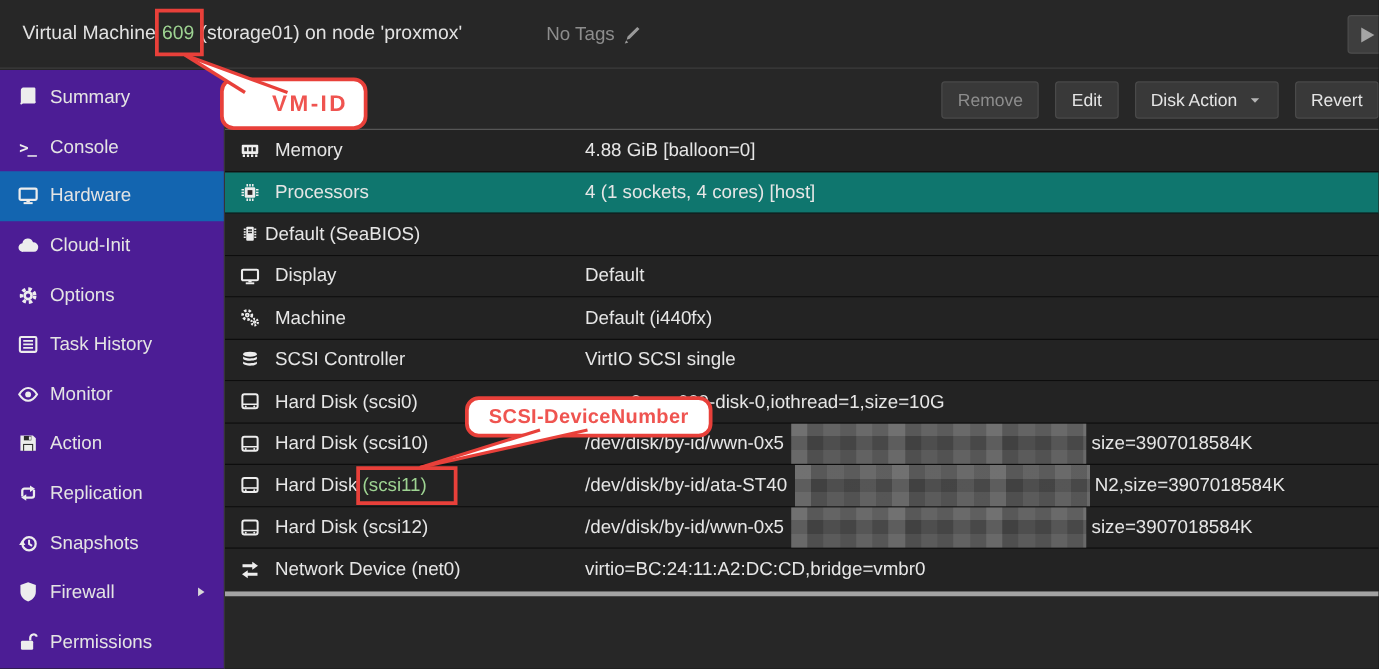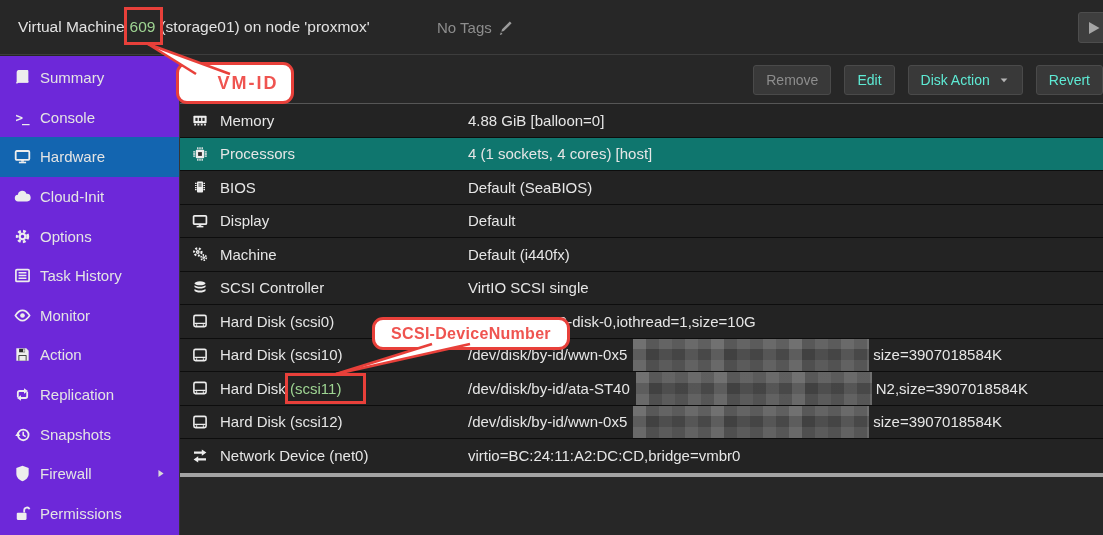--- a/index.html
+++ b/index.html
@@ -32,41 +32,41 @@
     display:flex;align-items:center;gap:6px;color:var(--dim);
   }
   .play-btn{
     position:absolute;left:1078px;top:12px;width:34px;height:31px;
     background:#3e3e3e;border:1px solid #4d4d4d;border-radius:3px;
     display:flex;align-items:center;padding-left:7px;
   }
   
   .sidebar{
     position:absolute;left:0;top:56px;width:180px;height:479px;
-    background:#6d28d9;padding-top:2px;border-right:1px solid #353535;
+    background:#4c1d95;padding-top:2px;border-right:1px solid #353535;
   }
   .side-item{
     height:39.6px;display:flex;align-items:center;color:#e4e4e4;cursor:pointer;
   }
   .side-item.selected{background:#1365b0;}
   .side-icon{
     width:24px;margin-left:10px;display:flex;justify-content:center;align-items:center;
     flex:0 0 24px;
   }
   .side-label{margin-left:6px;}
   .side-caret{margin-left:auto;margin-right:13px;display:flex;}
   .icon-text{font-family:"DejaVu Sans Mono",monospace;font-weight:bold;font-size:12.5px;color:#ededed;letter-spacing:-1px;}
   
   .main{position:absolute;left:180px;top:56px;width:923px;height:479px;background:#272727;}
   .toolbar{
     height:47px;display:flex;align-items:center;gap:13px;padding-left:100px;justify-content:flex-end;
   }
   .tbtn{
     height:30px;padding:0 12px;background:#393939;border:1px solid #4a4a4a;border-radius:3px;
-    color:#5eead4;font-size:14px;font-family:"Liberation Sans",sans-serif;
+    color:#e5e5e5;font-size:14px;font-family:"Liberation Sans",sans-serif;
     display:flex;align-items:center;gap:8px;cursor:pointer;white-space:nowrap;
   }
   .tbtn.disabled{color:#8d8d8d;}
   
   .hw-table{border-top:1px solid #565656;border-bottom:4px solid #a3a3a3;}
   .row{
     height:33.5px;display:flex;align-items:center;background:#232323;
     border-bottom:1px solid #0d0d0d;padding-left:8px;cursor:pointer;
   }
   .row:last-child{border-bottom:none;}
@@ -292,21 +292,20 @@
           </span>
         </div>
         <div class="row">
           <span class="cell-icon">
             <svg width="16" height="16" viewBox="0 0 16 16">
               <rect x="5" y="2.4" width="6" height="11.2" rx=".8" fill="#ededed"></rect>
               <path stroke="#ededed" stroke-width="1.2" d="M3 4.4h1.6M3 6.5h1.6M3 8.6h1.6M3 10.7h1.6M11.4 4.4H13M11.4 6.5H13M11.4 8.6H13M11.4 10.7H13"></path>
               <path stroke="#2b2b2b" stroke-width="1.1" d="M6.4 5h3.2M6.4 7h3.2"></path>
             </svg>
           </span>
-          <span class="cell-label">BIOS</span>
           <span class="cell-value">
             <span>Default (SeaBIOS)</span>
           </span>
         </div>
         <div class="row">
           <span class="cell-icon">
             <svg width="16" height="16" viewBox="0 0 16 16">
               <rect x="1.6" y="2.8" width="12.8" height="8.4" rx="1" fill="none" stroke="#ededed" stroke-width="1.7"></rect>
               <rect x="6.7" y="11.2" width="2.6" height="1.7" fill="#ededed"></rect>
               <rect x="4.6" y="12.9" width="6.8" height="1.5" fill="#ededed"></rect>

